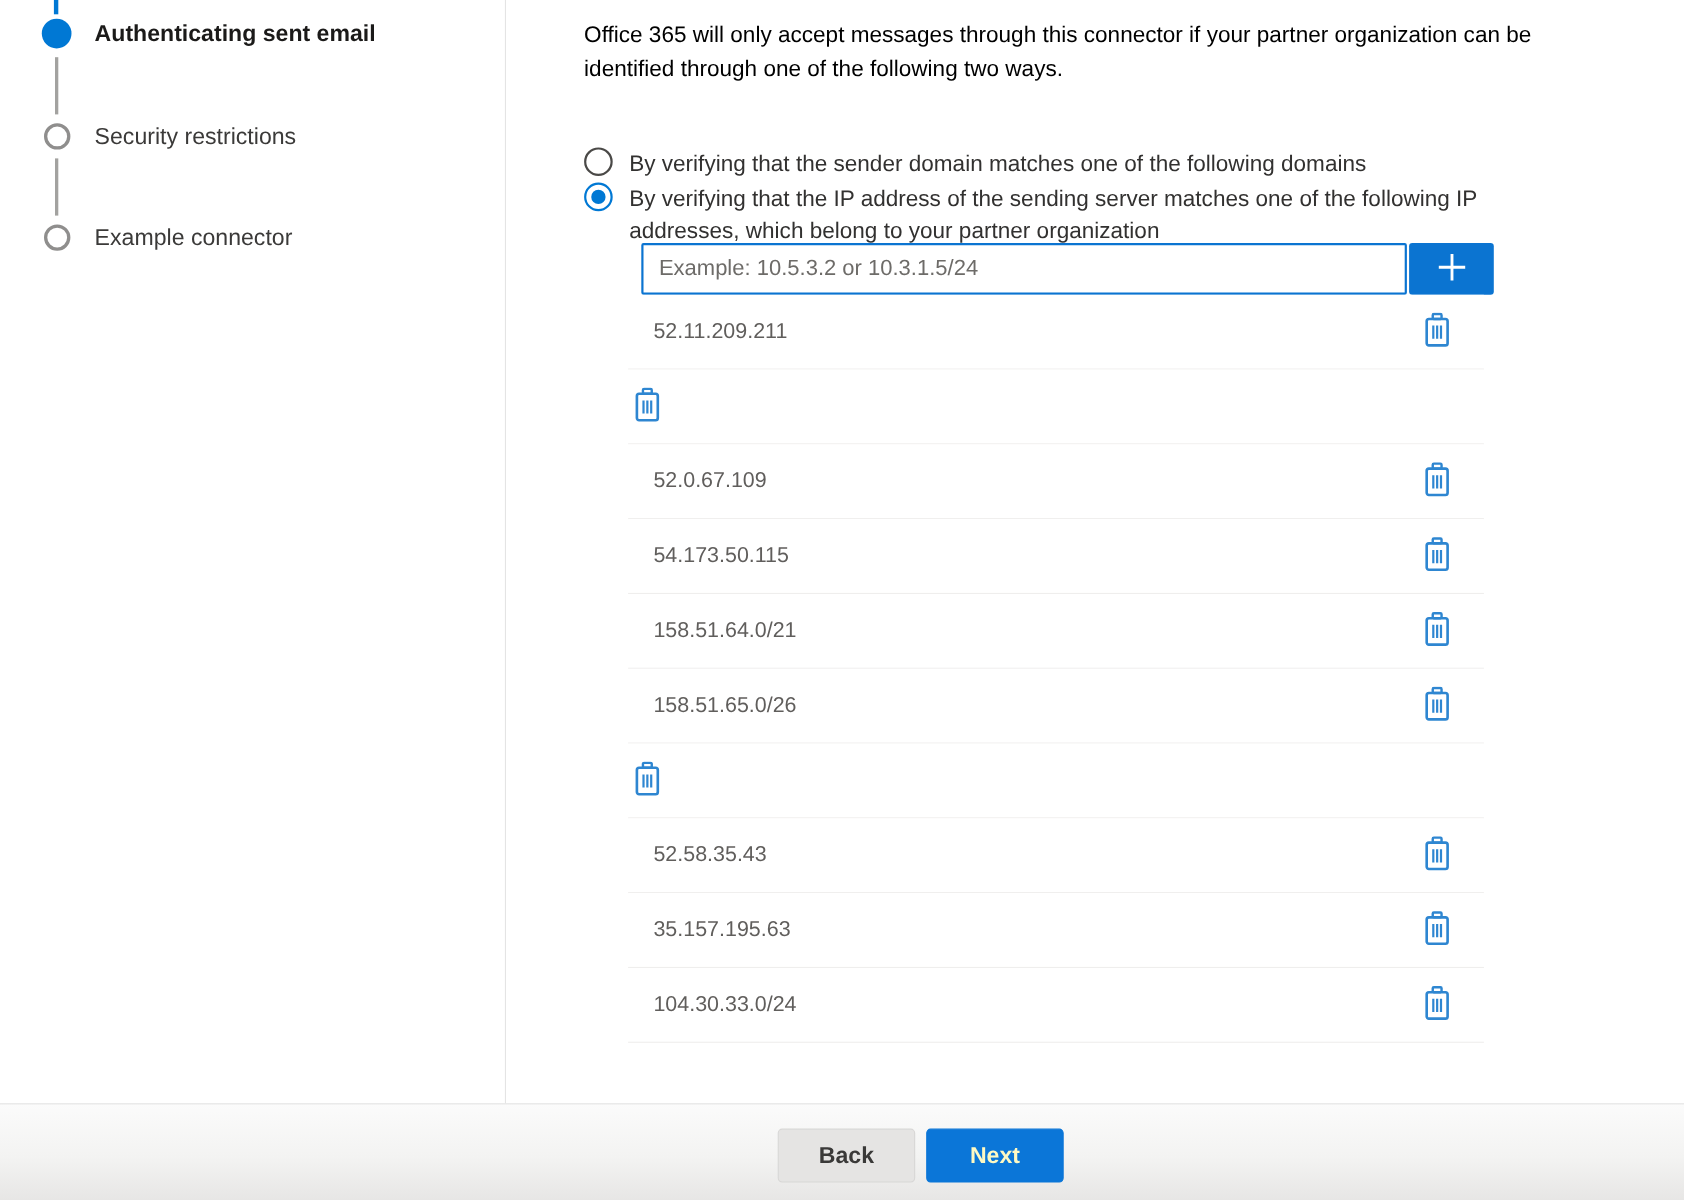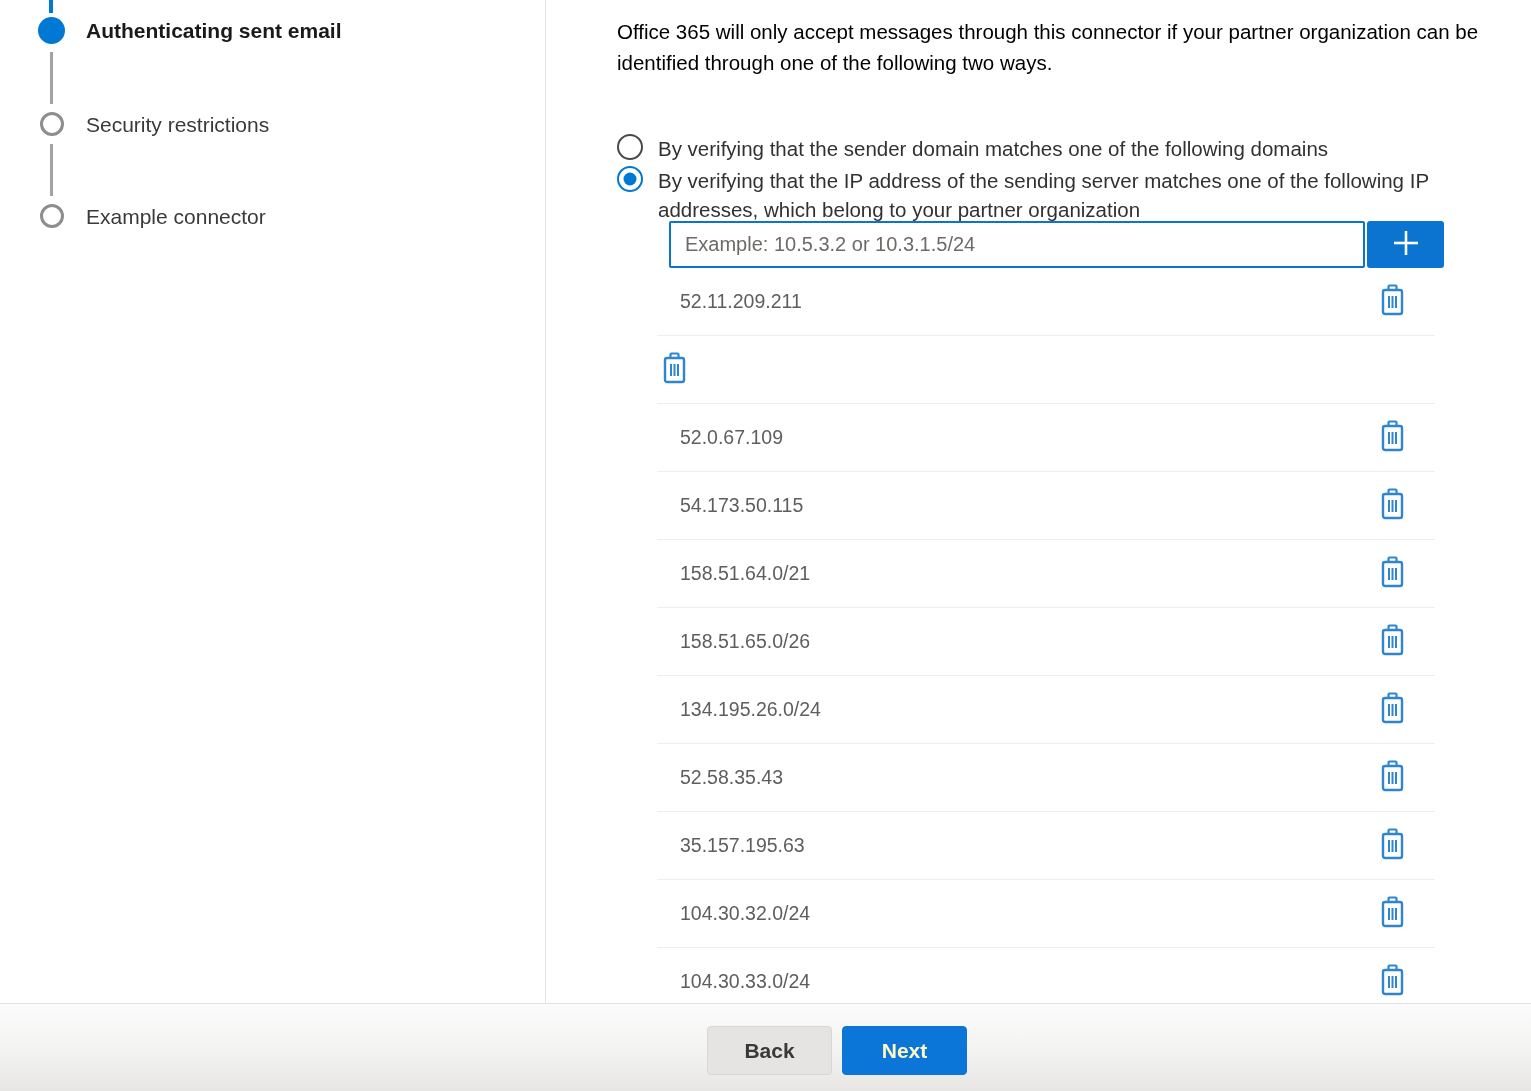--- a/index.html
+++ b/index.html
@@ -15,21 +15,21 @@
   
   .main {
     position: relative;
     width: 1531px;
     height: 1003px;
     display: flex;
     background: #ffffff;
   }
   .left-panel {
     position: relative;
-    width: 546px;
+    width: 460px;
     height: 100%;
     border-right: 1px solid #e4e4e4;
     background: #ffffff;
     flex: 0 0 auto;
     text-align: center;
   }
   .right-panel {
     position: relative;
     flex: 1 1 auto;
     height: 100%;
@@ -295,21 +295,20 @@
           <rect x="4" y="6" width="19" height="24" rx="2" fill="none" stroke="#2e86d1" stroke-width="2.4"></rect>
           <line x1="10" y1="12" x2="10" y2="24" stroke="#2e86d1" stroke-width="2"></line>
           <line x1="13.5" y1="12" x2="13.5" y2="24" stroke="#2e86d1" stroke-width="2"></line>
           <line x1="17" y1="12" x2="17" y2="24" stroke="#2e86d1" stroke-width="2"></line>
         </svg>
       </span>
     </button>
   </div>
 
   <div class="ip-row">
-    <div class="ip-value">134.195.26.0/24</div>
     <button class="trash-btn">
       <span>
         <svg width="27" height="32" viewBox="0 0 27 32">
           <rect x="9.5" y="1.5" width="8" height="4.5" rx="1" fill="none" stroke="#2e86d1" stroke-width="2.2"></rect>
           <rect x="4" y="6" width="19" height="24" rx="2" fill="none" stroke="#2e86d1" stroke-width="2.4"></rect>
           <line x1="10" y1="12" x2="10" y2="24" stroke="#2e86d1" stroke-width="2"></line>
           <line x1="13.5" y1="12" x2="13.5" y2="24" stroke="#2e86d1" stroke-width="2"></line>
           <line x1="17" y1="12" x2="17" y2="24" stroke="#2e86d1" stroke-width="2"></line>
         </svg>
       </span>
@@ -339,34 +338,20 @@
           <rect x="9.5" y="1.5" width="8" height="4.5" rx="1" fill="none" stroke="#2e86d1" stroke-width="2.2"></rect>
           <rect x="4" y="6" width="19" height="24" rx="2" fill="none" stroke="#2e86d1" stroke-width="2.4"></rect>
           <line x1="10" y1="12" x2="10" y2="24" stroke="#2e86d1" stroke-width="2"></line>
           <line x1="13.5" y1="12" x2="13.5" y2="24" stroke="#2e86d1" stroke-width="2"></line>
           <line x1="17" y1="12" x2="17" y2="24" stroke="#2e86d1" stroke-width="2"></line>
         </svg>
       </span>
     </button>
   </div>
 
-  <div class="ip-row">
-    <div class="ip-value">104.30.32.0/24</div>
-    <button class="trash-btn">
-      <span>
-        <svg width="27" height="32" viewBox="0 0 27 32">
-          <rect x="9.5" y="1.5" width="8" height="4.5" rx="1" fill="none" stroke="#2e86d1" stroke-width="2.2"></rect>
-          <rect x="4" y="6" width="19" height="24" rx="2" fill="none" stroke="#2e86d1" stroke-width="2.4"></rect>
-          <line x1="10" y1="12" x2="10" y2="24" stroke="#2e86d1" stroke-width="2"></line>
-          <line x1="13.5" y1="12" x2="13.5" y2="24" stroke="#2e86d1" stroke-width="2"></line>
-          <line x1="17" y1="12" x2="17" y2="24" stroke="#2e86d1" stroke-width="2"></line>
-        </svg>
-      </span>
-    </button>
-  </div>
 
   <div class="ip-row">
     <div class="ip-value">104.30.33.0/24</div>
     <button class="trash-btn">
       <span>
         <svg width="27" height="32" viewBox="0 0 27 32">
           <rect x="9.5" y="1.5" width="8" height="4.5" rx="1" fill="none" stroke="#2e86d1" stroke-width="2.2"></rect>
           <rect x="4" y="6" width="19" height="24" rx="2" fill="none" stroke="#2e86d1" stroke-width="2.4"></rect>
           <line x1="10" y1="12" x2="10" y2="24" stroke="#2e86d1" stroke-width="2"></line>
           <line x1="13.5" y1="12" x2="13.5" y2="24" stroke="#2e86d1" stroke-width="2"></line>

